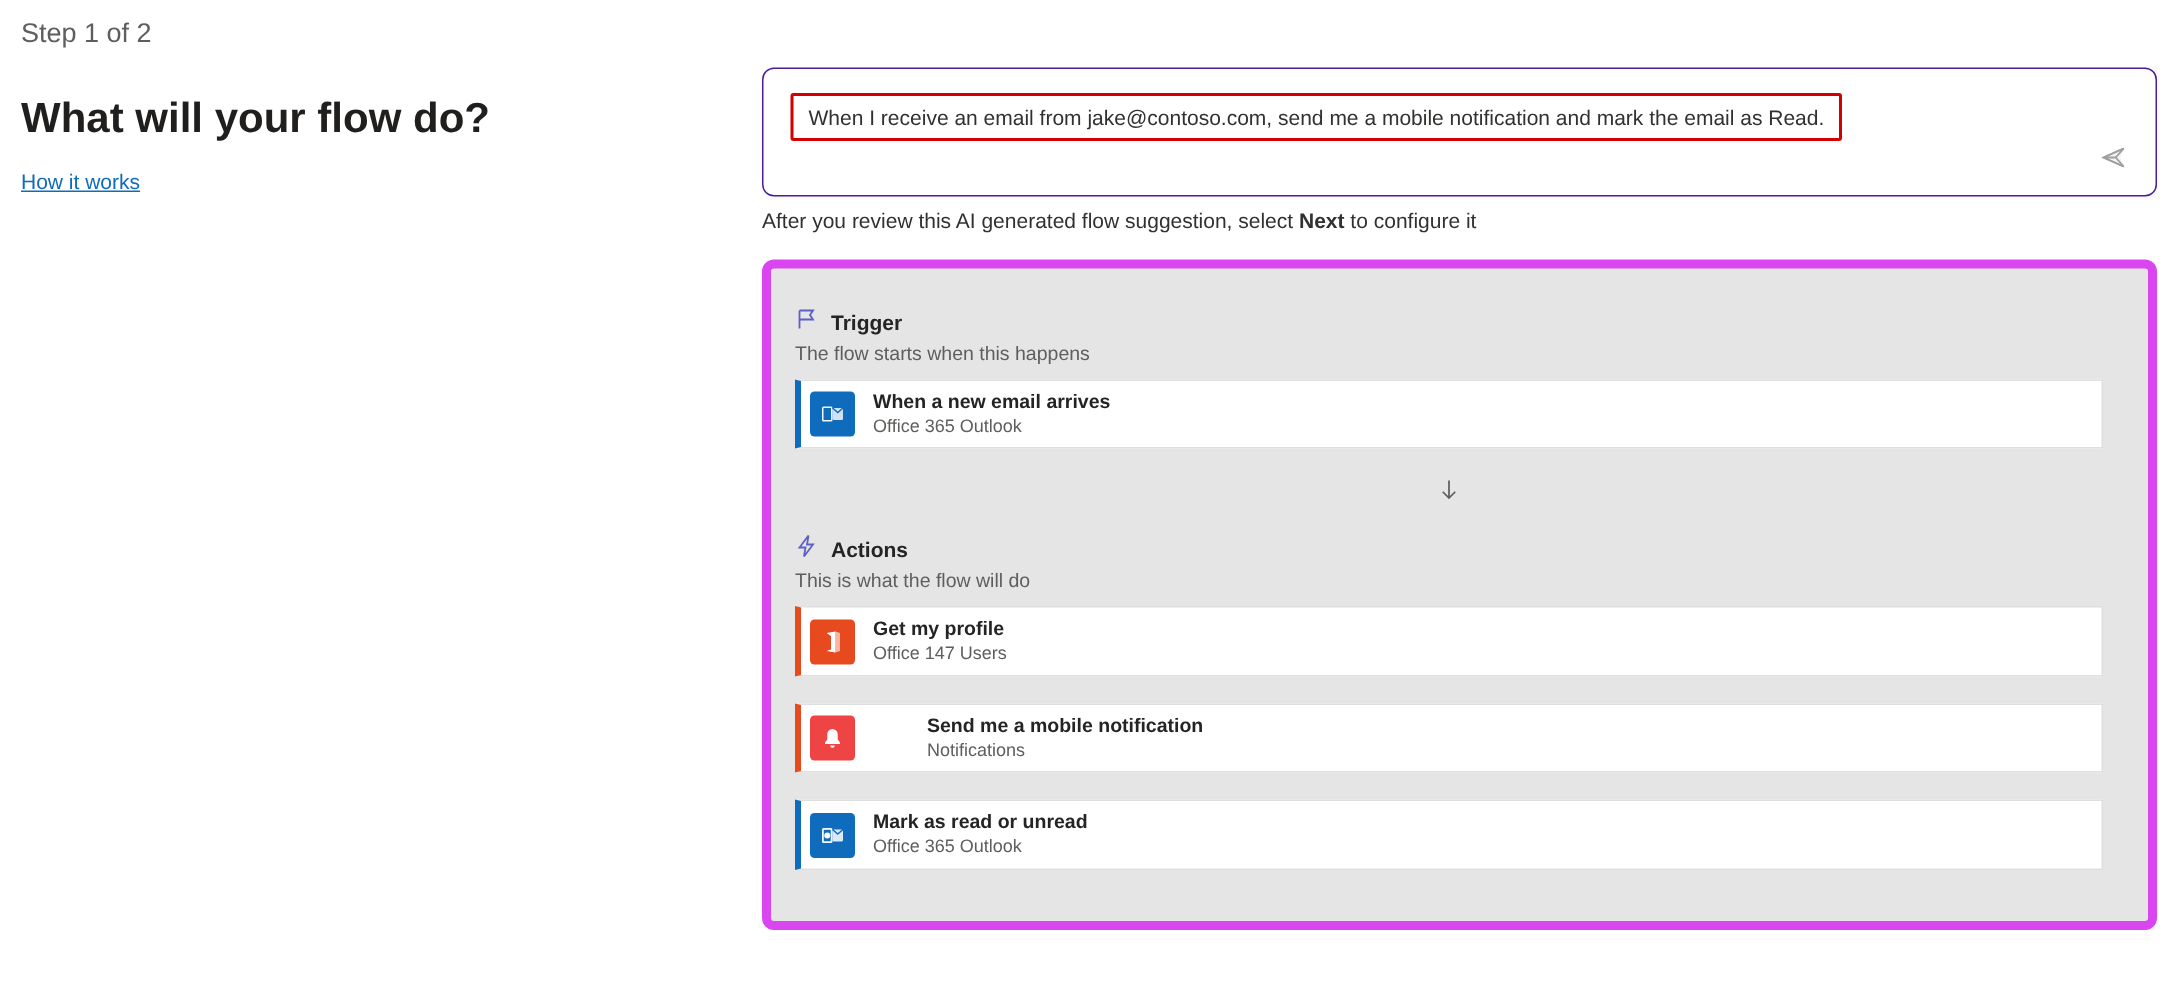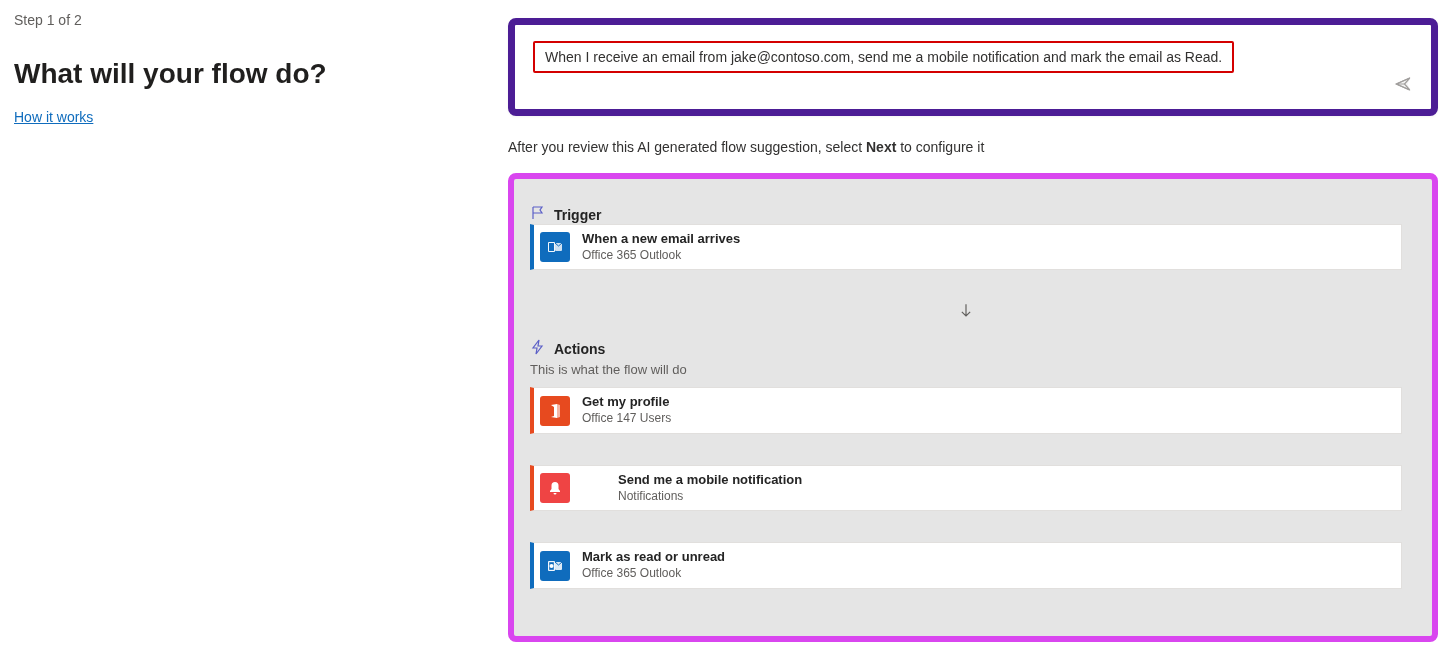--- a/index.html
+++ b/index.html
@@ -10,21 +10,21 @@
     width: 1456px;
     height: 655px;
     display: flex;
   }
   .left-panel {
     width: 490px;
     padding: 12px 22px 0 14px;
     flex-shrink: 0;
   }
   .step-indicator {
-    font-size: 14px;
+    font-size: 18px;
     color: #605e5c;
     margin-bottom: 30px;
   }
   .page-heading {
     font-size: 28px;
     font-weight: 600;
     color: #201f1e;
     margin-bottom: 18px;
   }
   .page-subheading {
@@ -38,26 +38,27 @@
     font-size: 14px;
     cursor: pointer;
   }
   .right-panel {
     flex: 1;
     padding: 18px 18px 0 18px;
     display: flex;
     flex-direction: column;
   }
   .prompt-box {
-    border: 7px solid #4c1d95;
+    border: 1px solid #4c1d95;
     border-radius: 8px;
     padding: 16px 18px;
     position: relative;
     background: #fff;
     box-shadow: 0 1px 3px rgba(0,0,0,0.05);
+    margin-top: 27px;
   }
   .prompt-text {
     font-size: 14px;
     color: #323130;
     border: 2px solid #d40000;
     padding: 6px 10px;
     display: inline-block;
     border-radius: 2px;
     margin-bottom: 20px;
   }
@@ -84,21 +85,21 @@
     font-weight: 600;
     color: #201f1e;
     border: 3px solid #d40000;
     padding: 4px 8px 4px 4px;
     display: inline-block;
     border-radius: 2px;
   }
   .suggested-sub {
     font-size: 14px;
     color: #323130;
-    margin-top: 23px;
+    margin-top: 8px;
   }
   .suggested-sub b { font-weight: 600; }
   .flow-canvas {
     margin-top: 18px;
     border: 6px solid #d946ef;
     border-radius: 8px;
     background: #e5e5e5;
     padding: 26px 30px 30px 16px;
   }
   .section-header {
@@ -118,21 +119,21 @@
   }
   .card {
     display: flex;
     align-items: center;
     background: #fff;
     border: 1px solid #e1dfdd;
     border-left: 4px solid;
     border-radius: 0;
     padding: 6px 10px 6px 6px;
     gap: 12px;
-    margin-bottom: 17px;
+    margin-bottom: 4px;
   }
   .card-icon {
     width: 30px;
     height: 30px;
     border-radius: 3px;
     display: flex;
     align-items: center;
     justify-content: center;
     color: #fff;
     flex-shrink: 0;
@@ -189,20 +190,21 @@
   <div class="flow-canvas">
 
     <div class="section-header">
       <span>
         <svg viewBox="0 0 16 16" fill="none" stroke="#5b5fc7" stroke-width="1.2">
           <path d="M3 2v12M3 2h9l-2 3 2 3H3"></path>
         </svg>
       </span>
       <span>Trigger</span>
     </div>
+    <div class="section-sub">The flow starts when this happens</div>
 
     <div class="card" id="trigger-card" style="border-left-color: rgb(15, 108, 189);">
       <div class="card-icon" id="trigger-icon" style="background: rgb(15, 108, 189);">
         <svg viewBox="0 0 16 16">
             <rect x="1" y="3" width="7" height="10" rx="1" fill="#fff" opacity="0.95"></rect>
             <rect x="2" y="4" width="5" height="8" fill="#0f6cbd"></rect>
             <rect x="8" y="4" width="7" height="8" rx="1" fill="#fff" opacity="0.8"></rect>
             <path d="M8 4l3.5 3L15 4" stroke="#0f6cbd" stroke-width="1" fill="none"></path>
           </svg>
       </div>

